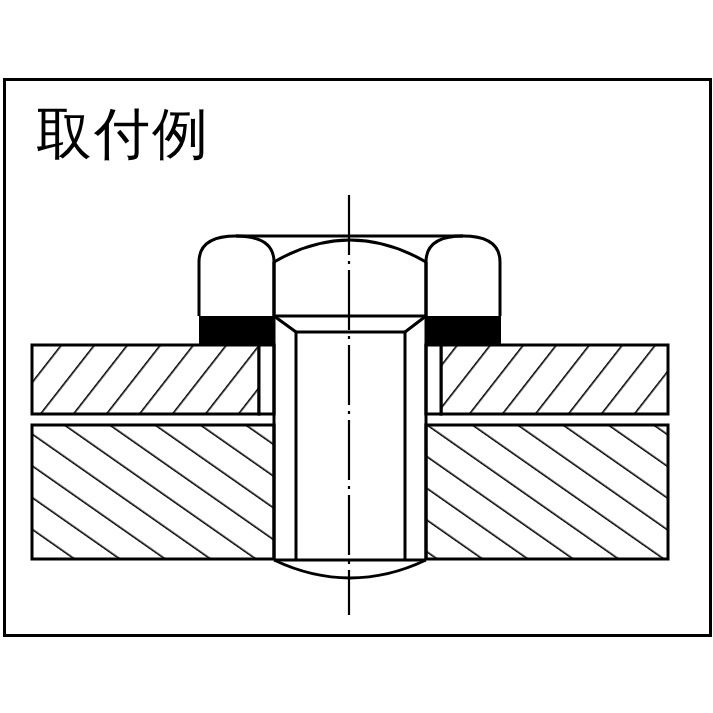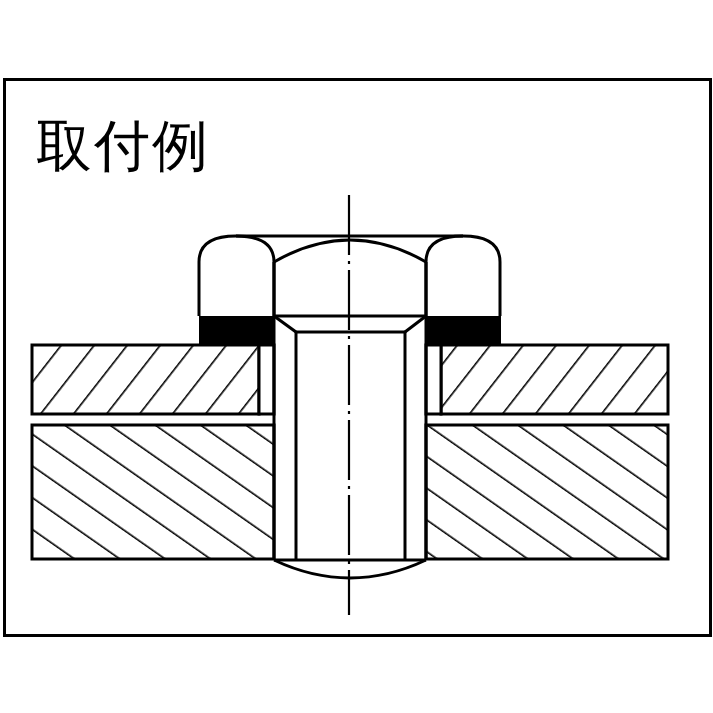--- a/index.html
+++ b/index.html
@@ -2,22 +2,22 @@
 <html><head>
   <meta charset="utf-8">
   <style>
     html, body { margin: 0; padding: 0; background: #ffffff; }
     body { width: 713px; height: 713px; position: relative; overflow: hidden; }
     .frame {
       position: absolute; left: 3px; top: 78px; width: 703px; height: 553px;
       border: 3px solid #000; background: #fff;
     }
     .title {
-      position: absolute; left: 36px; top: 120px;
-      font-family: Liberation Mono, monospace; font-size: 56px; line-height: 60px;
+      position: absolute; left: 36px; top: 104px;
+      font-family: Liberation Sans, sans-serif; font-size: 56px; line-height: 60px;
       color: #000; letter-spacing: 2px;
     }
     svg.drawing { position: absolute; left: 0; top: 0; }
   </style>
 </head>
 <body>
 
 <div class="frame"></div>
 <div class="title">取付例</div>
 

